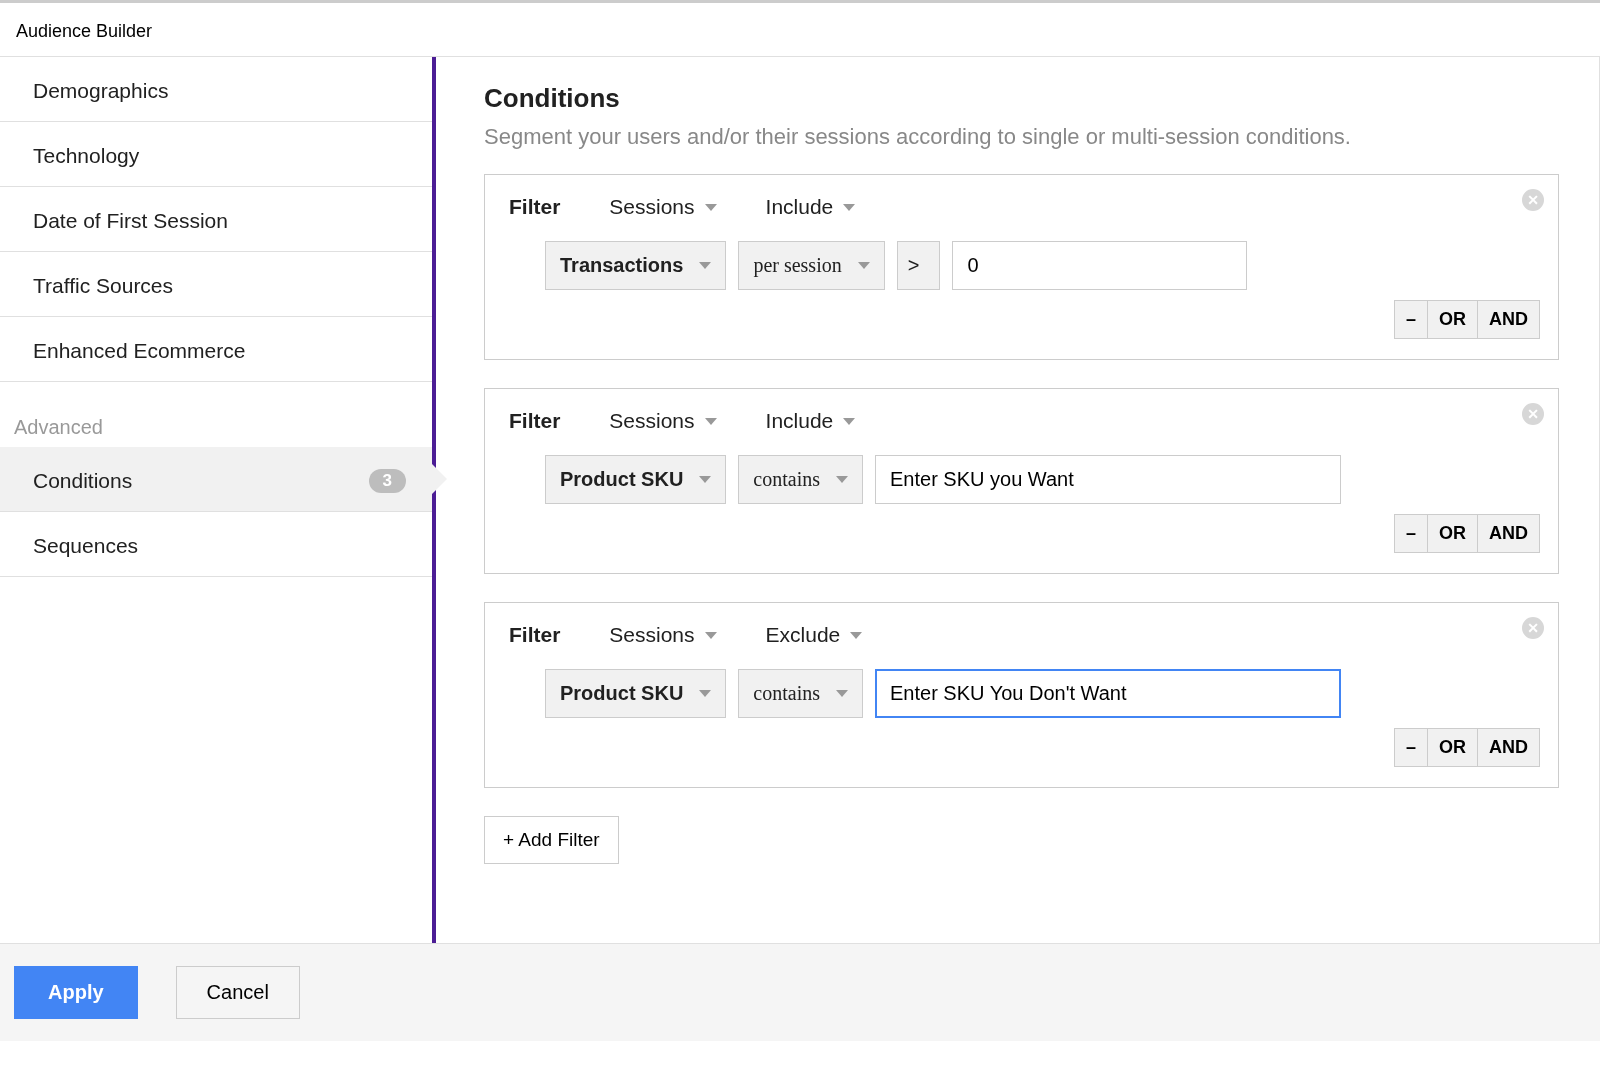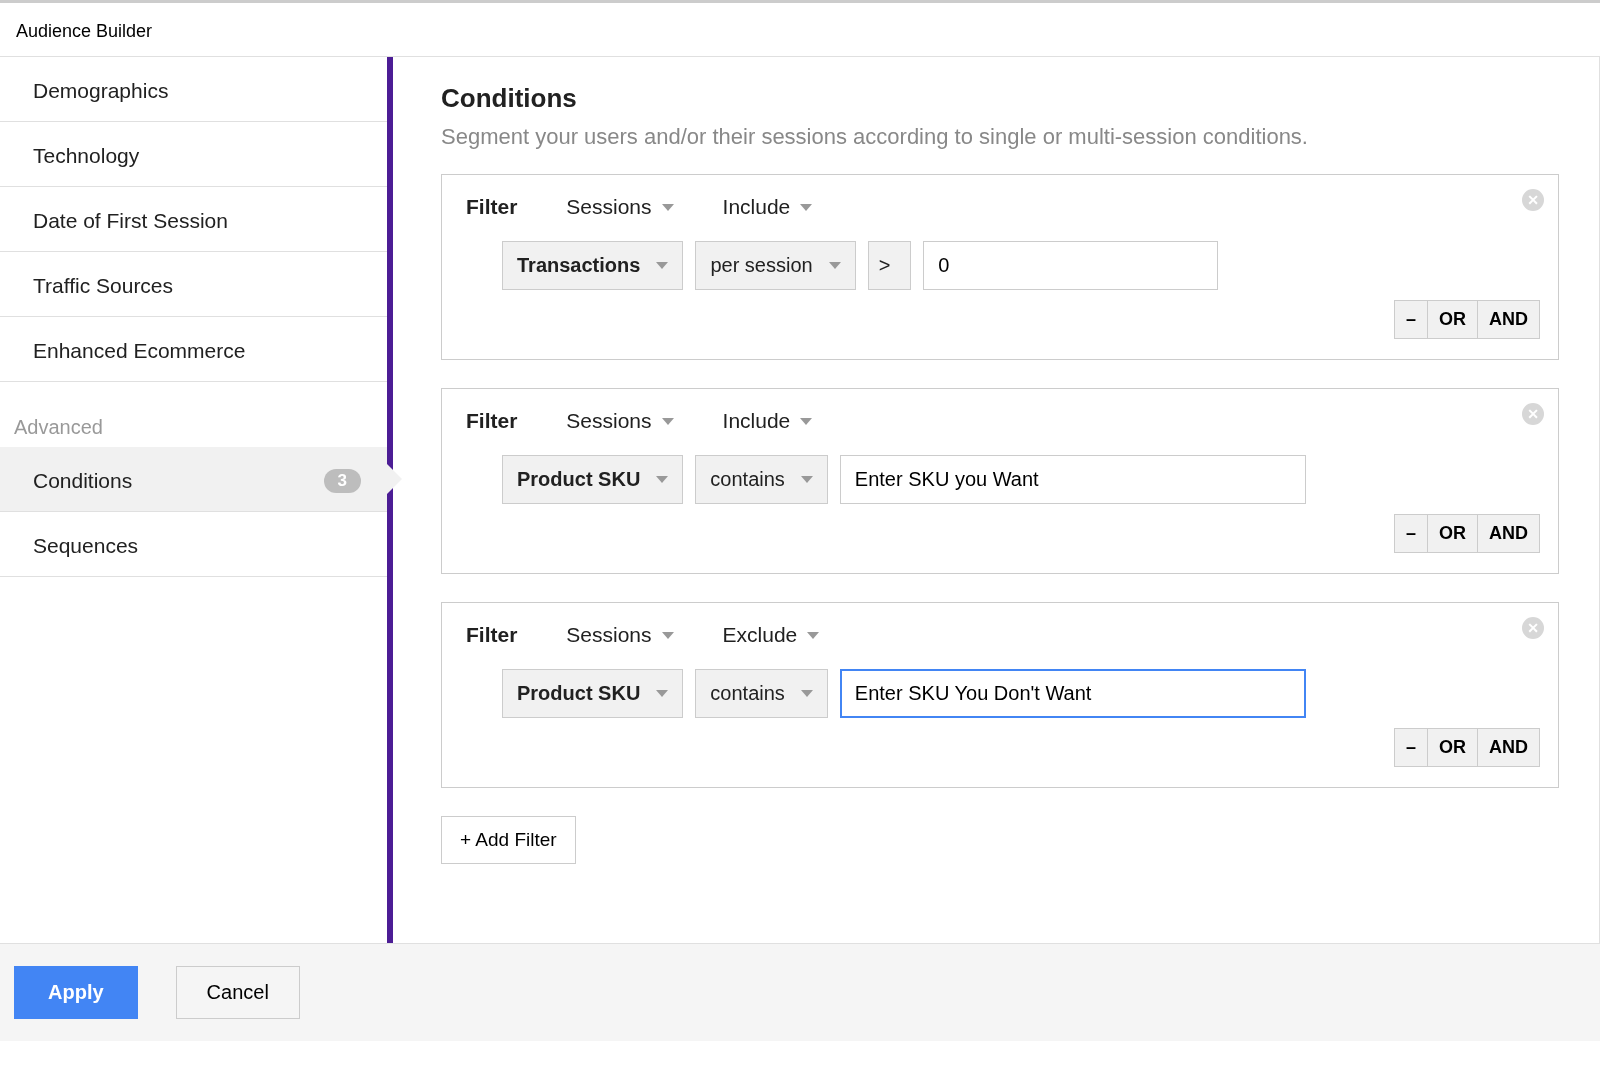--- a/index.html
+++ b/index.html
@@ -1,36 +1,36 @@
 <!DOCTYPE html>
 <html><head>
 <meta charset="utf-8">
 <style>
 * { box-sizing: border-box; margin: 0; padding: 0; }
 body { font-family: Arial, Helvetica, sans-serif; width: 1600px; height: 1077px; background: #fff; color: #212121; border-top: 3px solid #ccc; }
 .header { padding: 18px 16px 14px 16px; border-bottom: 1px solid #e0e0e0; font-size: 18px; color: #000000; }
 .layout { display: flex; height: 886px; }
-.sidebar { width: 393px; border-right: 6px solid #4c1d95; background: #fff; }
+.sidebar { width: 436px; border-right: 4px solid #4c1d95; background: #fff; }
 .sidebar-item { padding: 22px 26px 18px 33px; border-bottom: 1px solid #e0e0e0; font-size: 21px; cursor: pointer; display: flex; justify-content: space-between; align-items: center; }
 .sidebar-group-label { padding: 34px 0 8px 14px; color: #999; font-size: 20px; }
 .sidebar-item.active { background: #f1f1f1; position: relative; }
 .sidebar-item.active::after { content: ''; position: absolute; right: -15px; top: 50%; transform: translateY(-50%); width: 0; height: 0; border-top: 16px solid transparent; border-bottom: 16px solid transparent; border-left: 16px solid #f1f1f1; }
 .badge { background: #bdbdbd; color: #fff; border-radius: 12px; padding: 2px 14px; font-size: 17px; font-weight: bold; }
 .main { flex: 1; padding: 26px 40px 0 48px; border-right: 1px solid #e0e0e0; overflow-y: auto; }
 .main-title { font-size: 26px; font-weight: bold; }
 .main-subtitle { font-size: 22px; color: #888; margin-top: 10px; margin-bottom: 24px; }
 .filter-card { border: 1px solid #ccc; margin-bottom: 28px; padding: 20px 18px 20px 24px; position: relative; }
 .filter-header { display: flex; align-items: center; gap: 40px; font-size: 21px; margin-bottom: 22px; }
 .filter-label { font-weight: bold; }
 .dropdown-plain { display: inline-flex; align-items: center; gap: 10px; cursor: pointer; margin-left: 9px; }
 .dropdown-plain .caret { width: 0; height: 0; border-left: 6px solid transparent; border-right: 6px solid transparent; border-top: 7px solid #999; }
 .close-icon { position: absolute; top: 14px; right: 14px; width: 22px; height: 22px; background: #d7d7d7; border-radius: 50%; cursor: pointer; display: flex; align-items: center; justify-content: center; color: #fff; font-size: 14px; font-weight: bold; }
 .filter-row { display: flex; align-items: center; gap: 12px; padding-left: 36px; flex-wrap: wrap; margin-bottom: 10px; }
 .gray-dropdown { background: #f1f1f1; border: 1px solid #ccc; padding: 12px 14px; display: inline-flex; align-items: center; gap: 16px; font-size: 20px; cursor: pointer; font-weight: bold; }
-.gray-dropdown.light { font-weight: normal; }
+.gray-dropdown.light { font-weight: normal; font-family: Liberation Serif, serif; }
 .gray-dropdown .caret { width: 0; height: 0; border-left: 6px solid transparent; border-right: 6px solid transparent; border-top: 7px solid #999; }
 .op-dropdown { background: #f1f1f1; border: 1px solid #ccc; padding: 12px 10px; display: inline-flex; align-items: center; gap: 10px; font-size: 20px; cursor: pointer; }
 .text-input { border: 1px solid #ccc; padding: 12px 14px; font-size: 20px; min-width: 222px; }
 .text-input.wide { min-width: 466px; }
 .text-input.focused { border: 2px solid #4285f4; padding: 11px 13px; }
 .logic-row { display: flex; justify-content: flex-end; gap: 0; }
 .logic-row.inline { margin-left: auto; }
 .logic-btn { background: #f1f1f1; border: 1px solid #ccc; padding: 8px 11px; font-size: 18px; font-weight: bold; cursor: pointer; margin-left: -1px; }
 .row-wrap { display: flex; align-items: flex-start; flex-direction: column; }
 .row-wrap .filter-row { flex: 1; }

